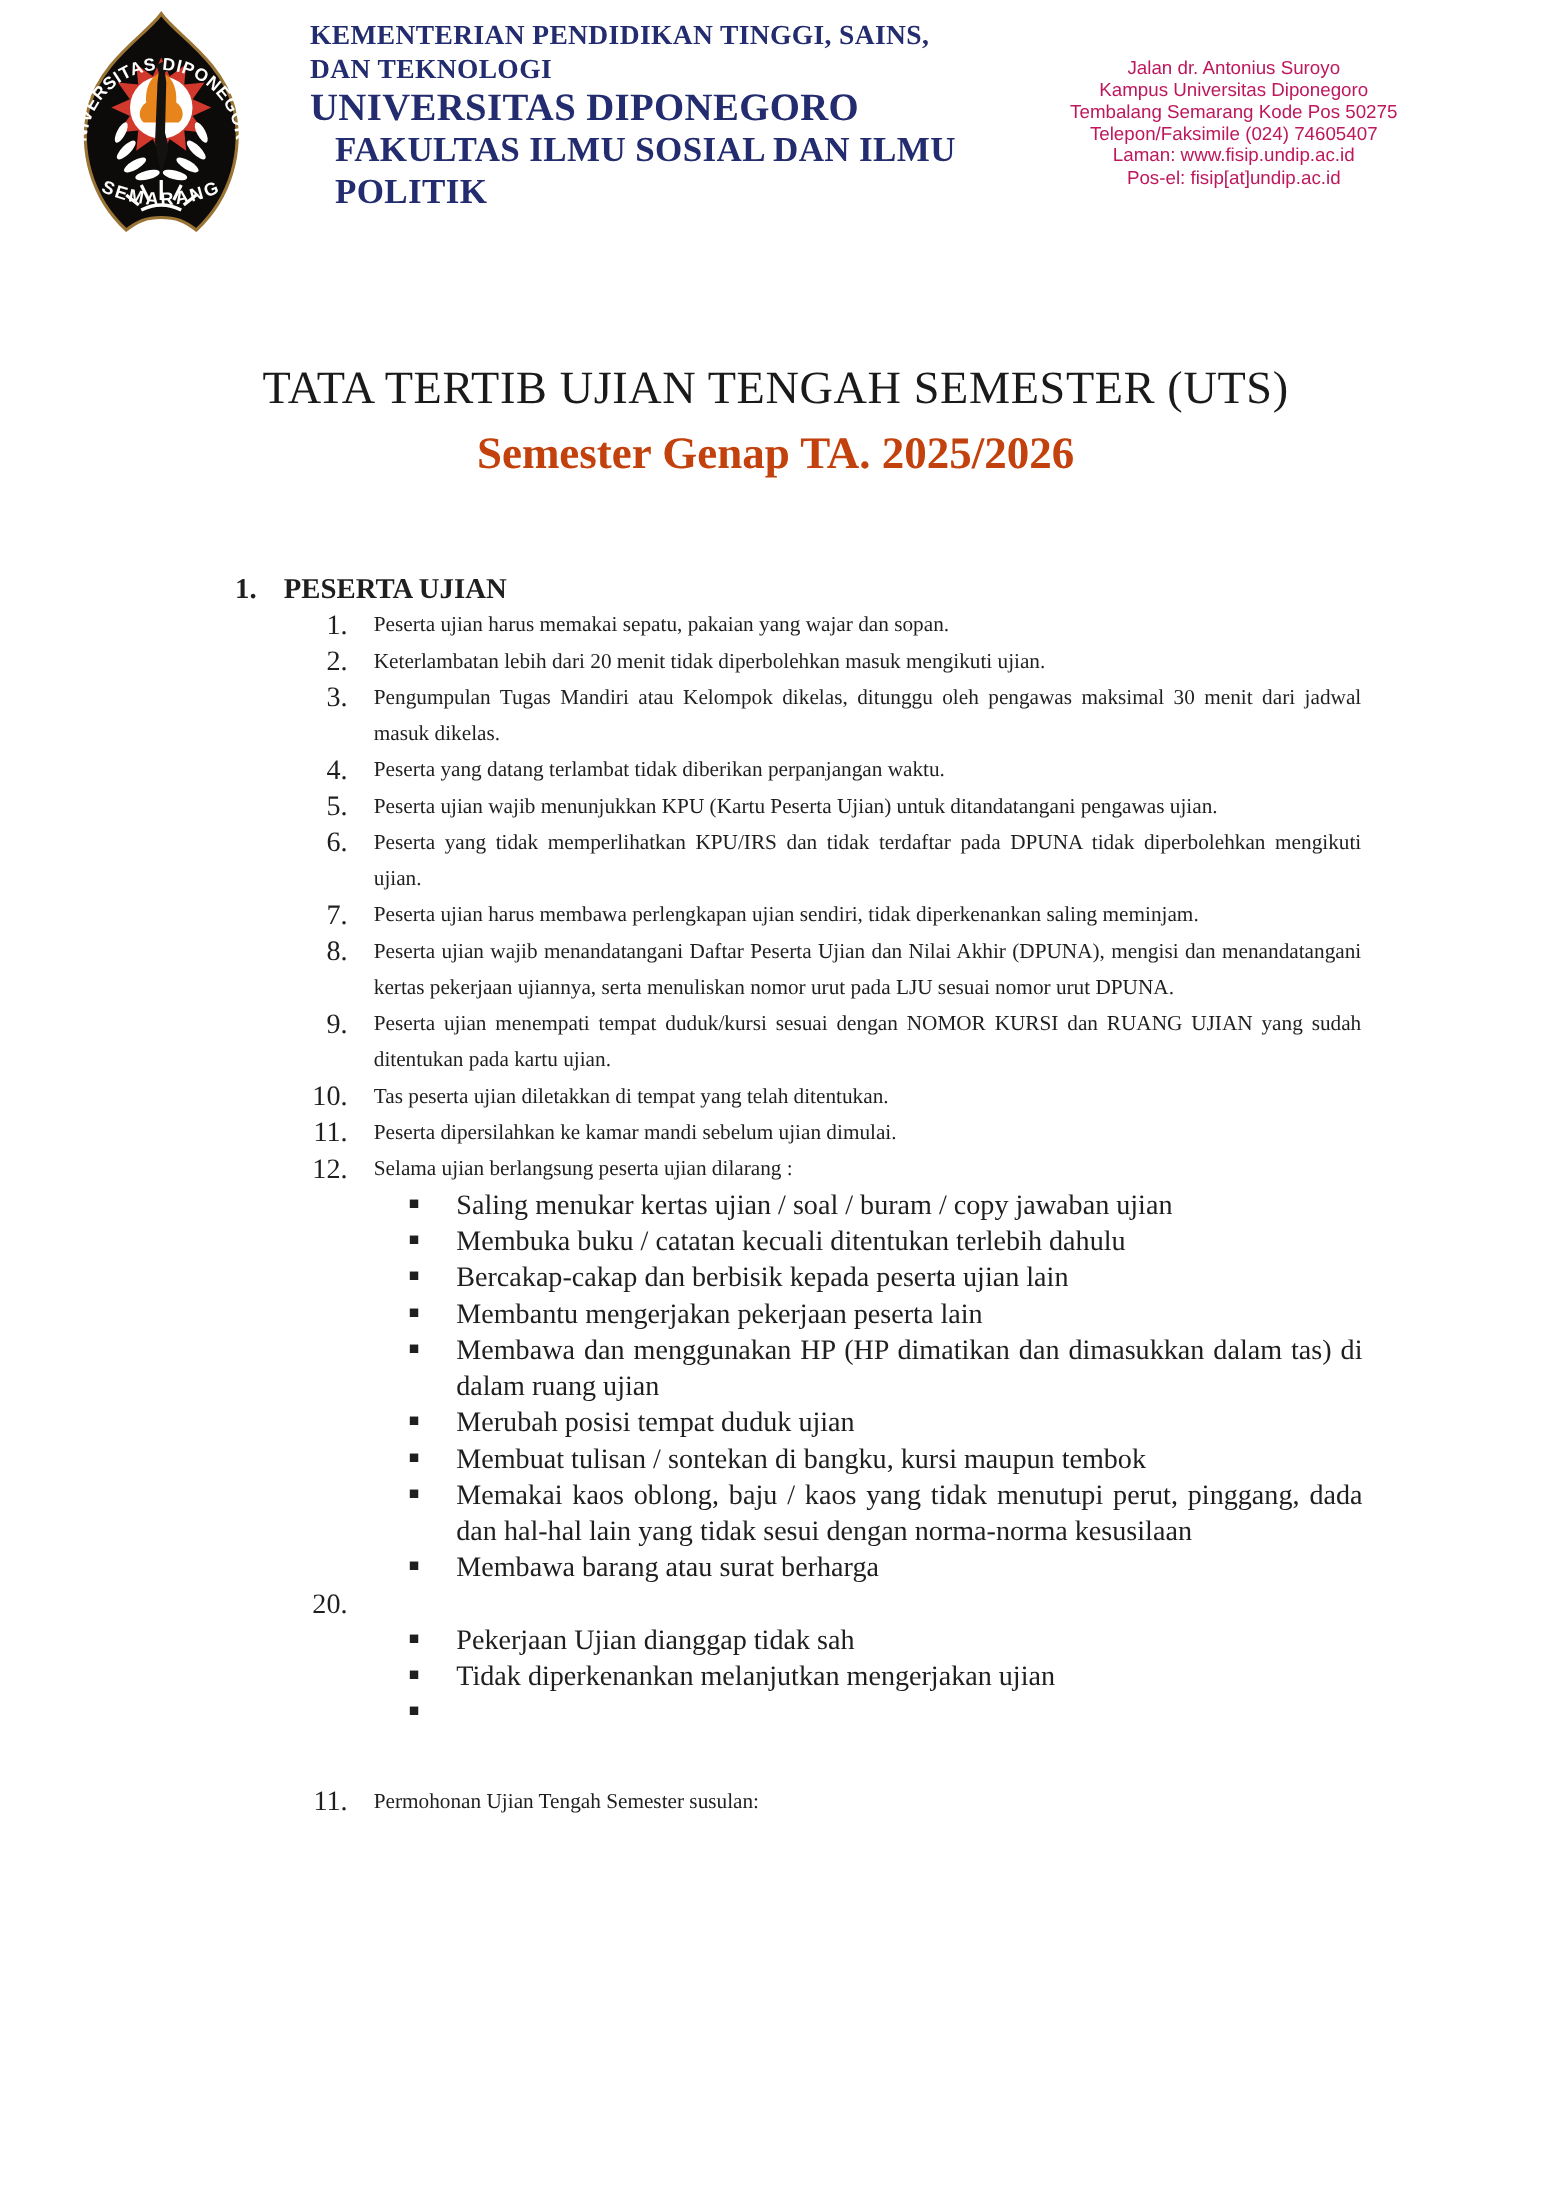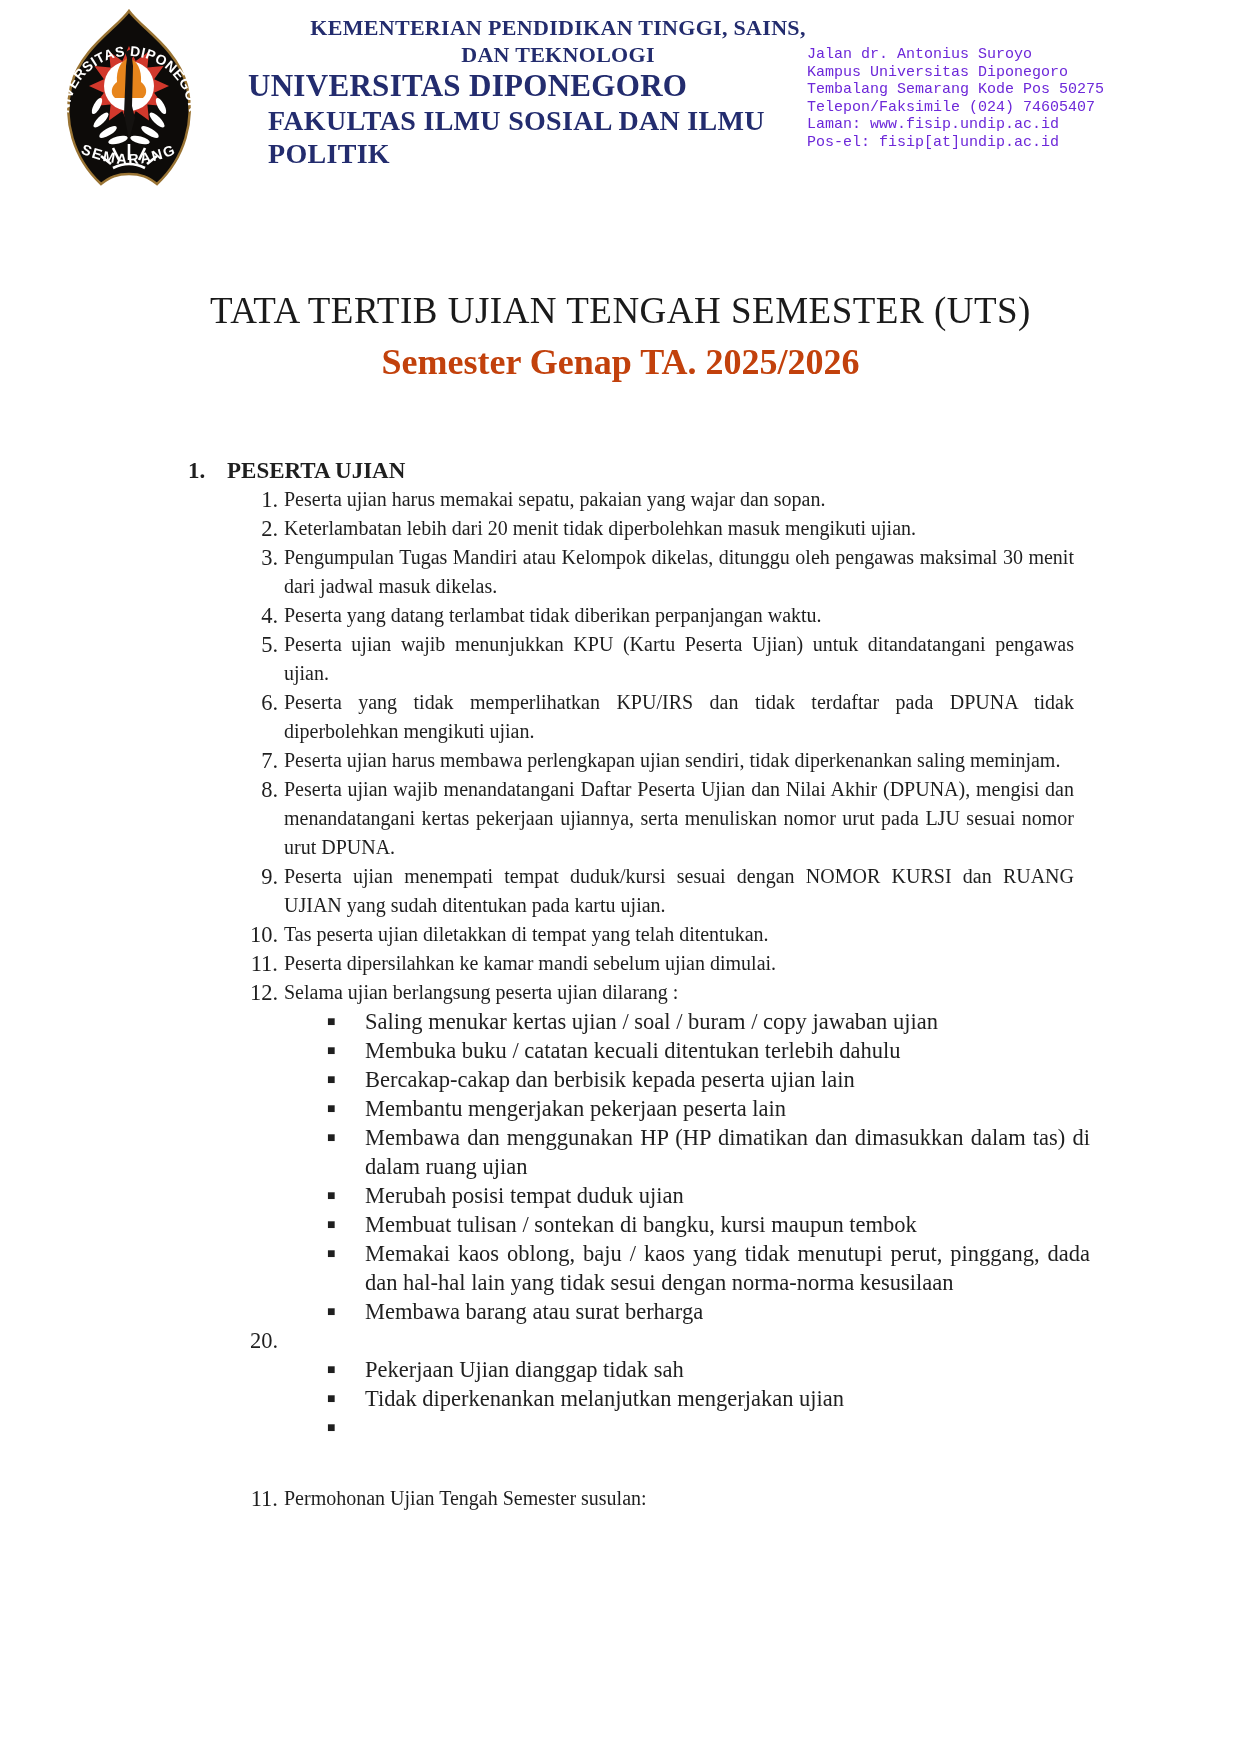--- a/index.html
+++ b/index.html
@@ -11,47 +11,47 @@
     font-family:"Liberation Serif", serif;
     color:#1f1f1f;
     overflow:hidden;
   }
   
   .logo-wrap{position:absolute;left:55px;top:8px;width:148px;height:188px;}
   .ministry{
     position:absolute;left:248px;top:14px;width:620px;
     color:#232c6e;font-weight:bold;
   }
-  .m-small{font-size:22px;line-height:27px;letter-spacing:.3px;text-align:center;}
+  .m-small{font-size:22px;line-height:27px;letter-spacing:.3px;}
   .m-big{font-size:31px;line-height:36px;letter-spacing:.3px;}
   .m-mid{font-size:28px;line-height:33px;letter-spacing:.3px;margin-left:20px;}
   .contact{
     position:absolute;right:74px;top:46px;width:360px;
-    text-align:left;color:#6d28d9;
-    font-family:Liberation Mono, monospace;
+    text-align:center;color:#be185d;
+    font-family:Liberation Sans, sans-serif;
     font-size:15px;line-height:17.5px;
   }
   
   .content{position:absolute;left:0;top:0;width:1241px;}
   .doc-title{
     margin-top:289px;text-align:center;
     font-size:37px;line-height:44px;color:#1a1a1a;letter-spacing:.5px;
   }
   .doc-subtitle{
     margin-top:8px;text-align:center;
     font-size:36px;line-height:42px;font-weight:bold;color:#c2410c;
   }
   .sec{
     display:flex;margin-left:188px;margin-top:73px;
     font-weight:bold;font-size:23px;line-height:29px;
   }
   .sec-num{flex:0 0 39px;}
   .li{display:flex;margin-left:230px;}
   .num{flex:0 0 48px;text-align:right;font-size:22.5px;line-height:29px;}
-  .txt{margin-left:6px;width:790px;text-align:justify;font-size:20px;line-height:29px;}
+  .txt{margin-left:21px;width:790px;text-align:justify;font-size:17px;line-height:29px;}
   .bli{display:flex;margin-left:327px;}
   .bullet{flex:0 0 38px;font-size:14px;line-height:29px;}
   .btxt{width:725px;text-align:justify;font-size:22.5px;line-height:29px;}
   .li.last{margin-top:42px;}
 </style>
 </head>
 <body>
 
 <div class="page">
 

